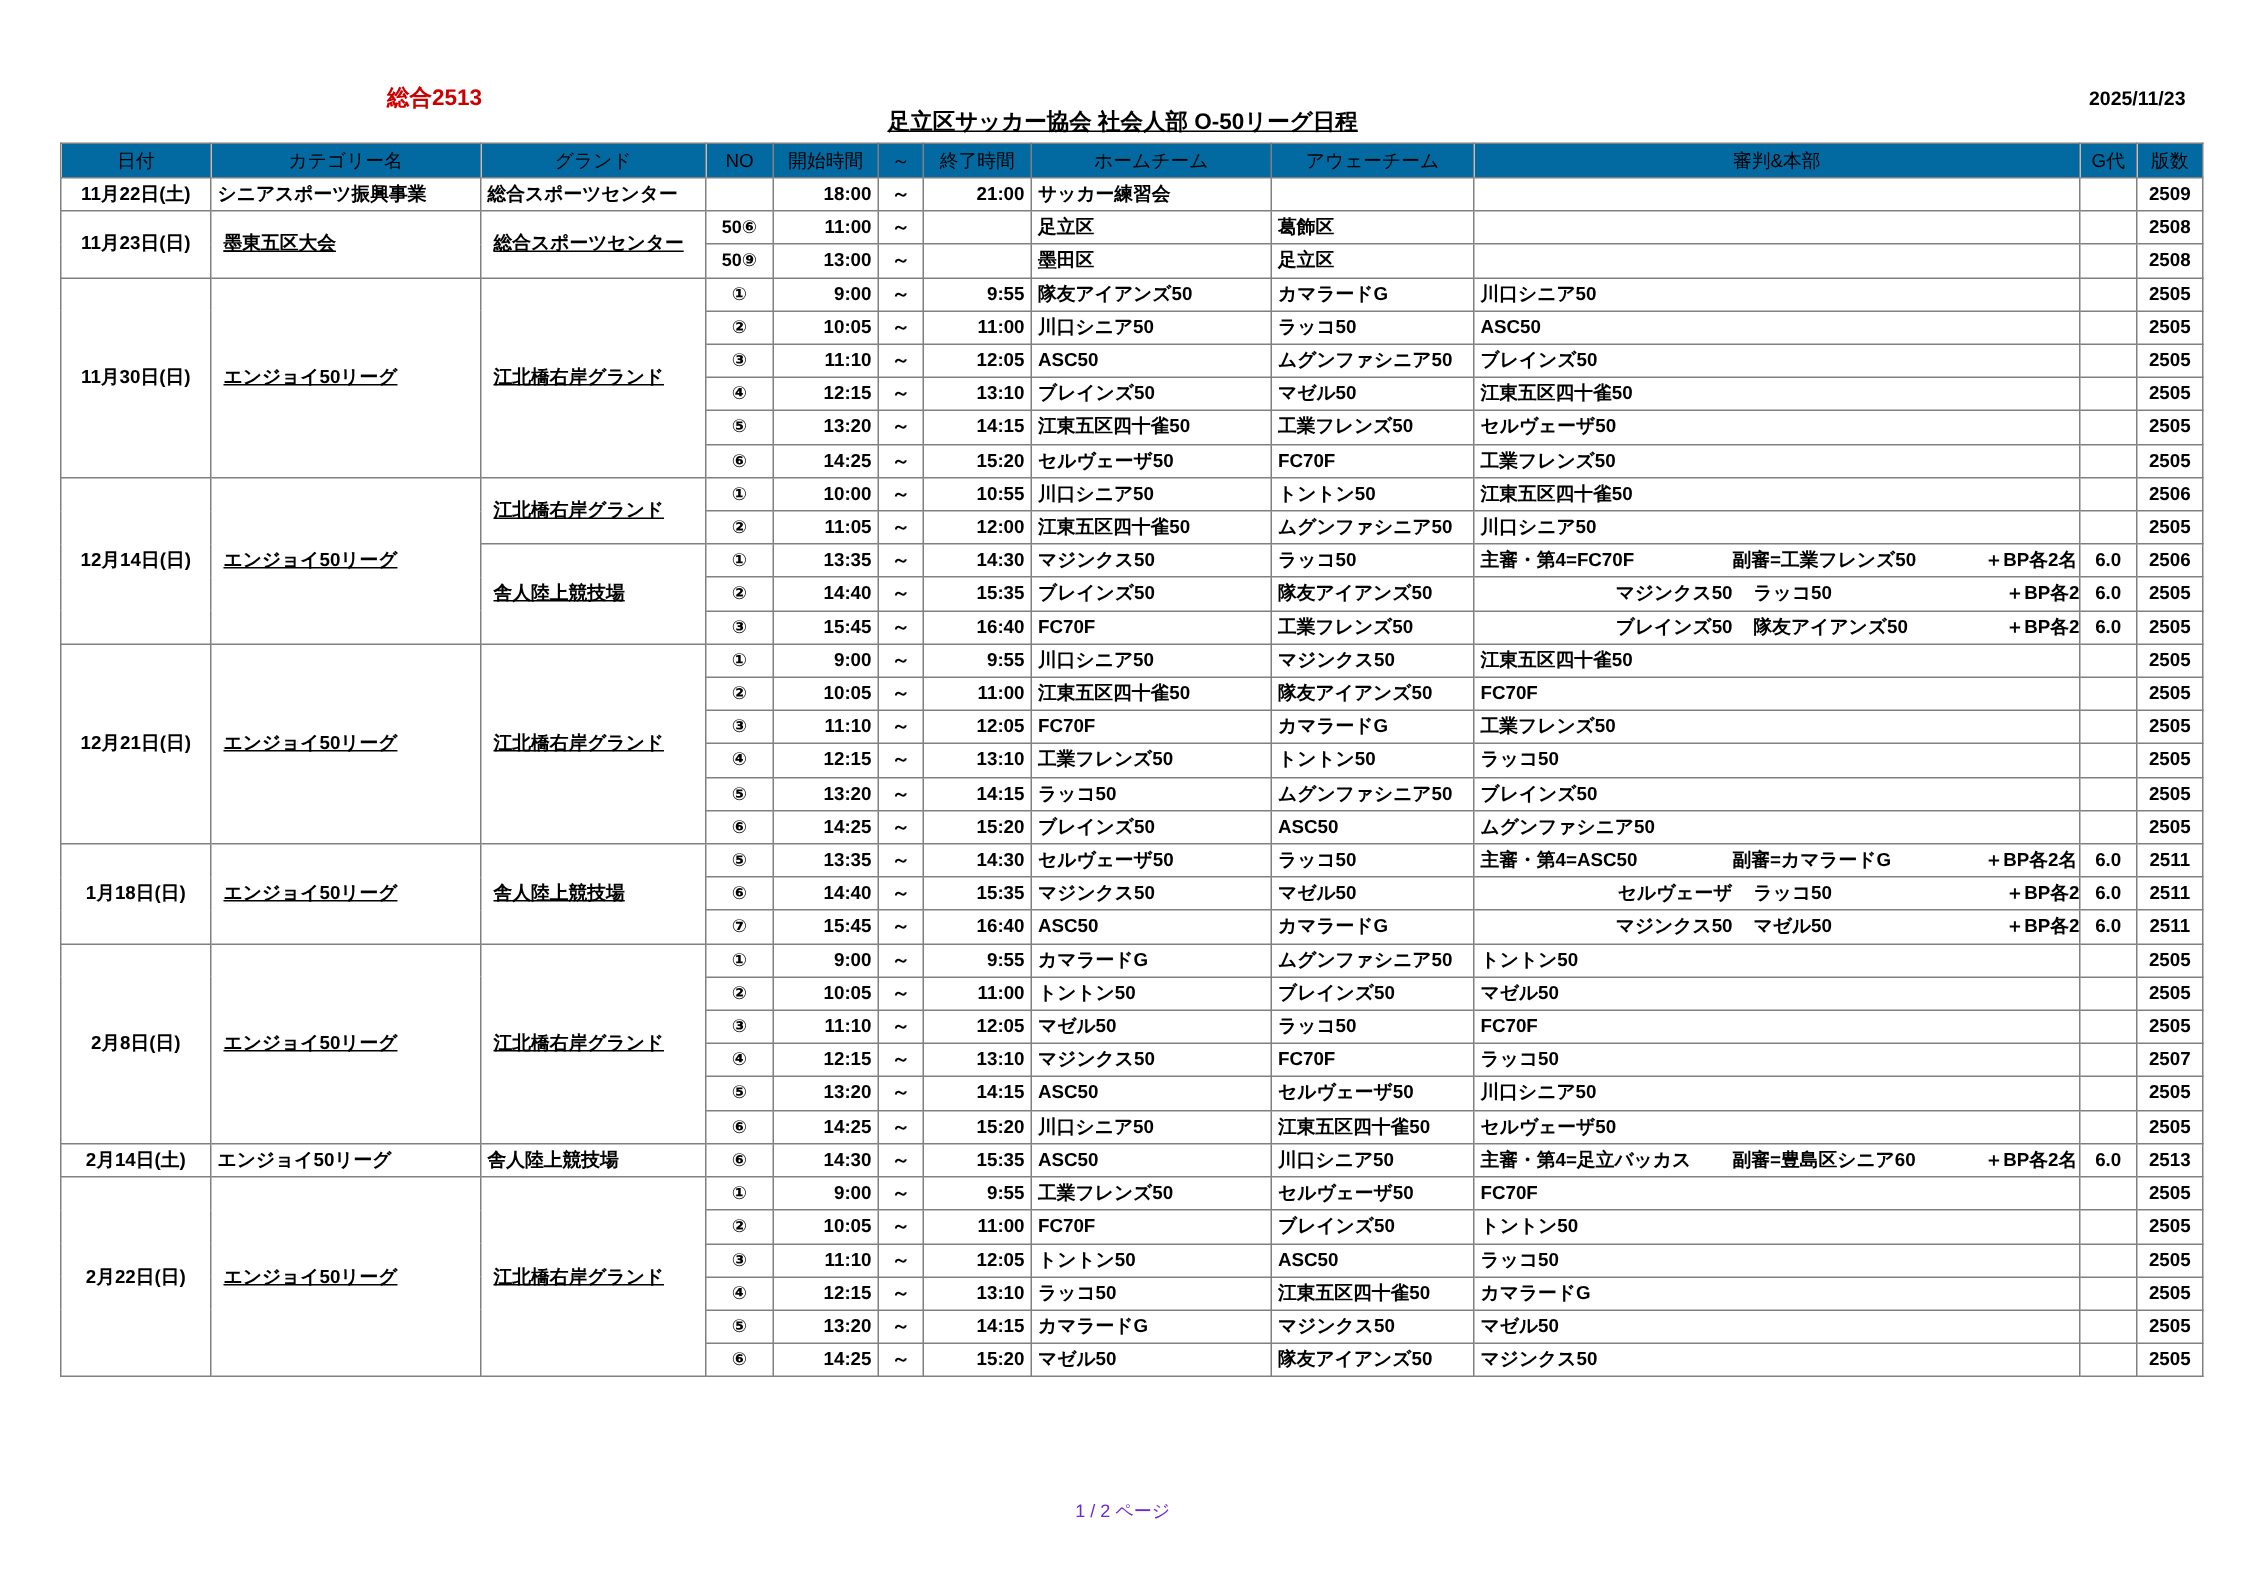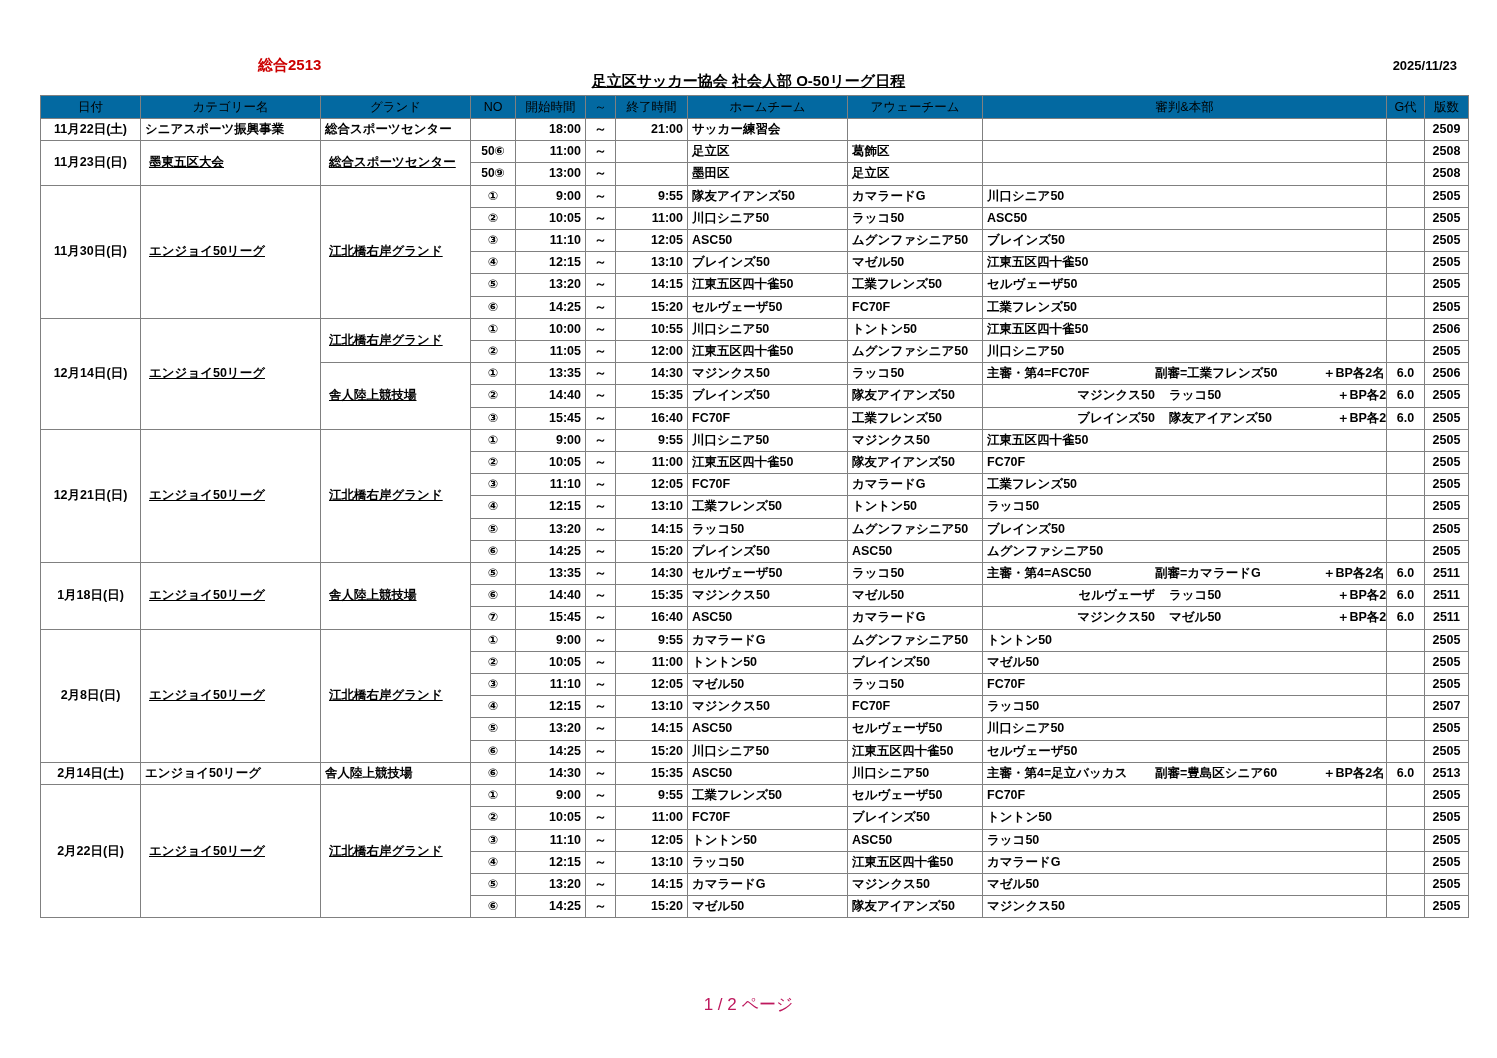--- a/index.html
+++ b/index.html
@@ -139,22 +139,22 @@
   .ref-indent .ref-main { text-align: right; padding-right: 14px; }
   .ref-indent .ref-sub  { text-align: left; }
 
   
   .footer {
     position: absolute;
     left: 0;
     bottom: 42px;
     width: 1497px;
     text-align: center;
-    font-size: 17px;
-    color: #be185d;
+    font-size: 12px;
+    color: #6d28d9;
   }
 </style>
 </head>
 <body>
 
 <div class="page">
 
   <div class="doc-header">
     <div class="doc-code">総合2513</div>
     <div class="doc-title">足立区サッカー協会 社会人部  O-50リーグ日程</div>

